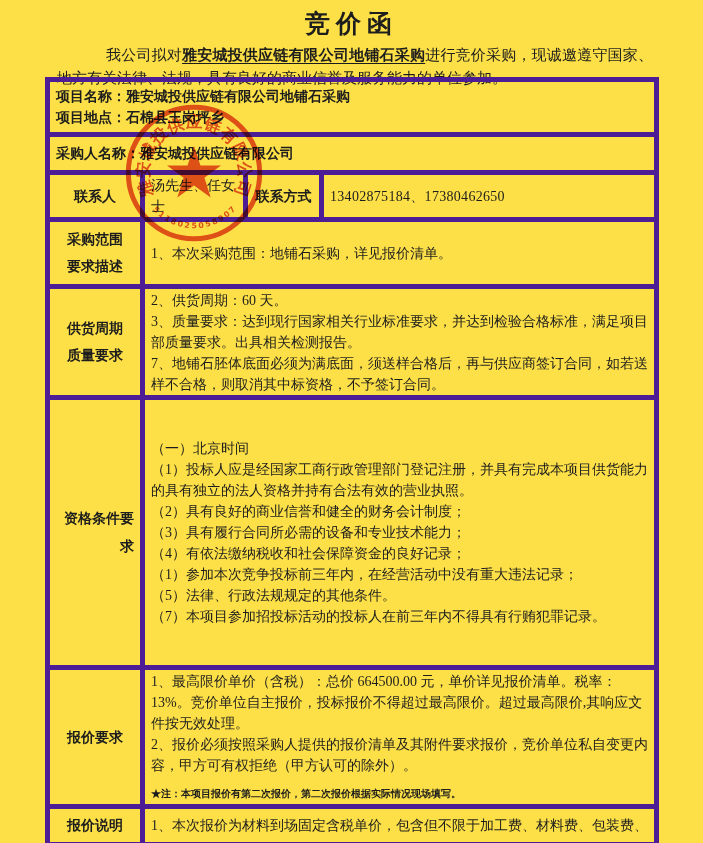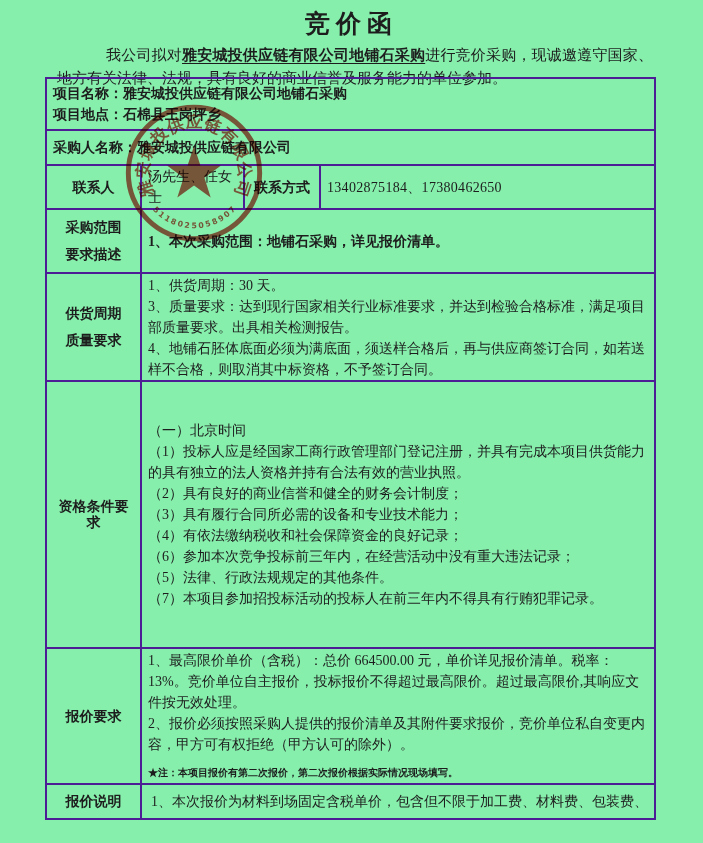--- a/index.html
+++ b/index.html
@@ -1,45 +1,45 @@
 <!DOCTYPE html>
 <html><head>
 <meta charset="utf-8">
 <style>
   html,body { margin:0; padding:0; background:#e8e8e6; }
   .page {
     position:relative; width:703px; height:843px; margin:0 auto;
-    background:#86efac; color:#1d1d1d; overflow:hidden;
+    background:#fde047; color:#1d1d1d; overflow:hidden;
     font-family:"Liberation Serif","DejaVu Serif",serif;
   }
   .title {
     margin:0; padding-top:7px; text-align:center;
     font-size:25px; font-weight:bold; letter-spacing:6px;
   }
   .intro {
     margin:4px 50px 0 57px; font-size:15px; line-height:23px;
     text-indent:49px; text-align:justify;
   }
   .intro .u { font-weight:bold; text-decoration:underline; text-underline-offset:3px; }
 
   table.doc {
     position:absolute; left:45px; top:77px; width:609px;
     border-collapse:collapse; table-layout:fixed;
   }
   table.doc td {
-    border:2px solid #4c1d95; padding:0 6px; vertical-align:middle;
+    border:5px solid #4c1d95; padding:0 6px; vertical-align:middle;
     font-size:14px; line-height:21px; overflow:hidden;
   }
   td.lab { font-weight:bold; text-align:center; font-size:15px; padding:0 7px; }
   td.lab .lab-line { line-height:27px; }
   td.boldrow { font-weight:bold; font-size:15px; padding-left:11px; }
   td.projcell { vertical-align:top; padding-top:4px; line-height:23px; }
   td.contact-val { font-size:14px; padding-left:5px; }
   td.phone-val { font-size:14.5px; padding-left:11px; letter-spacing:0.3px; }
-  td.scope-cell { vertical-align:top; padding-top:5px; font-weight:bold; font-size:14.5px; }
+  td.scope-cell { vertical-align:top; padding-top:5px; font-weight:normal; font-size:14.5px; }
   td.supply-cell { line-height:21px; padding-top:2px; padding-left:9px; }
   td.qual-cell { line-height:29.5px; padding-left:9px; font-size:14px; }
   td.date-cell { font-size:14.5px; padding-left:8px; }
   td.req-cell { line-height:21.5px; padding-left:9px; }
   td.req-cell .note { font-weight:bold; margin-top:7px; font-size:10px; }
   td.note-cell .oneline { white-space:nowrap;text-align:right; }
 
   .seal {
     position:absolute; left:123px; top:102px; width:142px; height:142px;
     color:#d8382c; opacity:0.82; mix-blend-mode:multiply; pointer-events:none;
@@ -93,35 +93,35 @@
       </td>
       <td colspan="3" class="scope-cell">1、本次采购范围：地铺石采购，详见报价清单。</td>
     </tr>
 
     <tr>
       <td class="lab" style="height:106px">
         <div class="lab-line">供货周期</div>
         <div class="lab-line">质量要求</div>
       </td>
       <td colspan="3" class="supply-cell">
-        <div>1、供货周期：30 天。</div>
+        <div>2、供货周期：60 天。</div>
         <div>3、质量要求：达到现行国家相关行业标准要求，并达到检验合格标准，满足项目部质量要求。出具相关检测报告。</div>
-        <div>4、地铺石胚体底面必须为满底面，须送样合格后，再与供应商签订合同，如若送样不合格，则取消其中标资格，不予签订合同。</div>
+        <div>7、地铺石胚体底面必须为满底面，须送样合格后，再与供应商签订合同，如若送样不合格，则取消其中标资格，不予签订合同。</div>
       </td>
     </tr>
 
     <tr>
-      <td class="lab" style="height:265px; line-height:16px;">资格条件要求</td>
+      <td class="lab" style="height:265px; line-height:28px;text-align:right;">资格条件要求</td>
       <td colspan="3" class="qual-cell">
         <div>（一）北京时间</div>
         <div>（1）投标人应是经国家工商行政管理部门登记注册，并具有完成本项目供货能力的具有独立的法人资格并持有合法有效的营业执照。</div>
         <div>（2）具有良好的商业信誉和健全的财务会计制度；</div>
         <div>（3）具有履行合同所必需的设备和专业技术能力；</div>
         <div>（4）有依法缴纳税收和社会保障资金的良好记录；</div>
-        <div>（6）参加本次竞争投标前三年内，在经营活动中没有重大违法记录；</div>
+        <div>（1）参加本次竞争投标前三年内，在经营活动中没有重大违法记录；</div>
         <div>（5）法律、行政法规规定的其他条件。</div>
         <div>（7）本项目参加招投标活动的投标人在前三年内不得具有行贿犯罪记录。</div>
       </td>
     </tr>
 
 
     <tr>
       <td class="lab" style="height:134px">报价要求</td>
       <td colspan="3" class="req-cell">
         <div>1、最高限价单价（含税）：总价 664500.00 元，单价详见报价清单。税率：13%。竞价单位自主报价，投标报价不得超过最高限价。超过最高限价,其响应文件按无效处理。</div>

